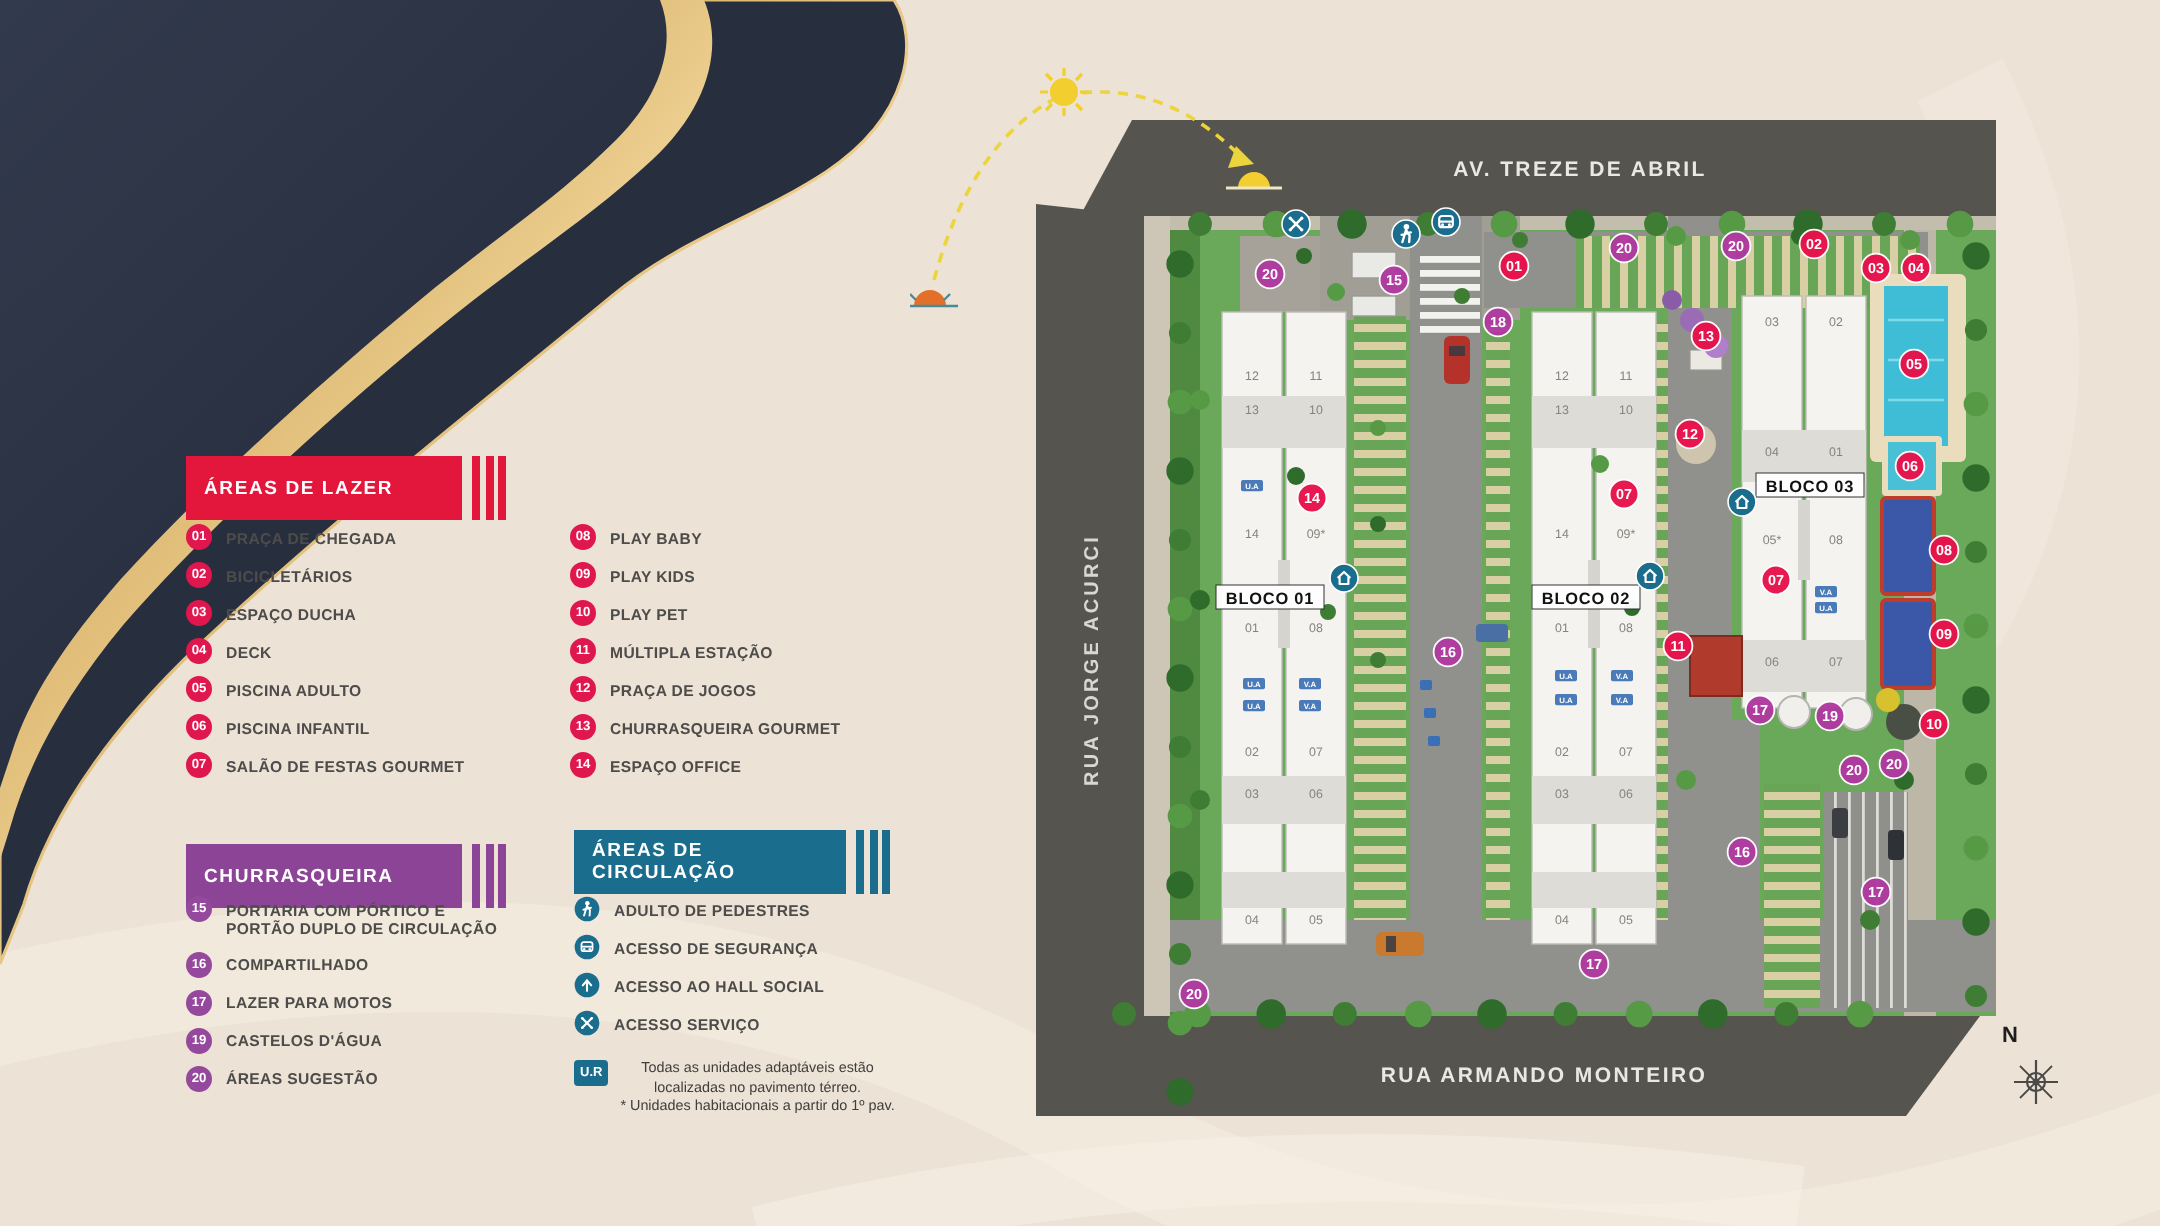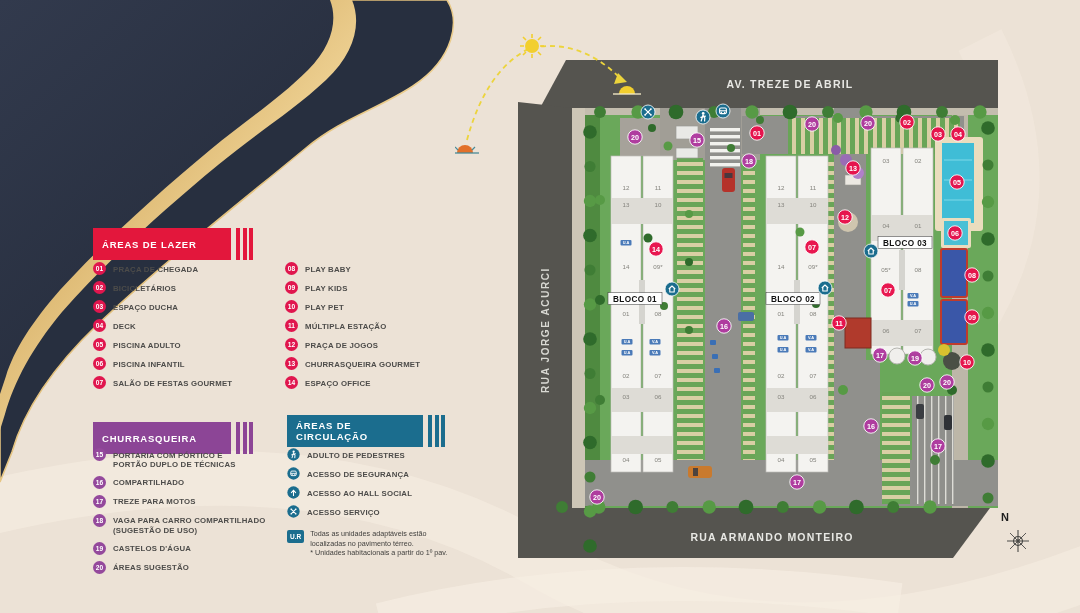--- a/index.html
+++ b/index.html
@@ -18,21 +18,21 @@
   .leg-stripes i{width:4px;margin-left:2.5px;display:block;}
   .leg-col{display:flex;flex-direction:column;}
   .leg-item{display:flex;align-items:flex-start;margin-bottom:6px;}
   .leg-item .num{width:13px;height:13px;border-radius:50%;color:#fff;
       font-size:6.6px;font-weight:700;display:flex;align-items:center;
       justify-content:center;flex:0 0 13px;}
   .leg-item .txt{font-size:7.8px;font-weight:700;color:#4d4c4a;
       letter-spacing:.2px;margin-left:7px;padding-top:2.5px;line-height:1.25;
       white-space:pre-line;}
   .circ-ic{width:13px;height:13px;flex:0 0 13px;}
-  #note{display:flex;align-items:flex-start;}
+  #note{display:flex;align-items:flex-start;text-align:center;}
   #note .ur{background:#1b6d8e;color:#fff;font-size:6.5px;font-weight:700;
       padding:3px 3px;border-radius:2px;margin-right:6px;margin-top:1px;}
   #note .nt{font-size:7.2px;color:#3f3e3c;line-height:1.35;font-weight:400;}
   text{font-family:"Liberation Sans",sans-serif;}
 </style>
 </head>
 <body>
 
 <div id="stage">
 
@@ -166,34 +166,29 @@
           <i style="background:#8c4596"></i>
           <i style="background:#8c4596"></i>
           <i style="background:#8c4596"></i>
         </div>
       </div>
     </div>
   <div class="abs leg-col" style="left:93px;top:448px;width:190px" id="inf">
       <div class="leg-item">
         <span class="num" style="background:#94499c">15</span>
         <span class="txt">PORTARIA COM PÓRTICO E
-PORTÃO DUPLO DE TÉCNICAS</span>
+PORTÃO DUPLO DE CIRCULAÇÃO</span>
       </div>
       <div class="leg-item">
         <span class="num" style="background:#94499c">16</span>
         <span class="txt">COMPARTILHADO</span>
       </div>
       <div class="leg-item">
         <span class="num" style="background:#94499c">17</span>
-        <span class="txt">TREZE PARA MOTOS</span>
-      </div>
-      <div class="leg-item">
-        <span class="num" style="background:#94499c">18</span>
-        <span class="txt">VAGA PARA CARRO COMPARTILHADO
-(SUGESTÃO DE USO)</span>
+        <span class="txt">LAZER PARA MOTOS</span>
       </div>
       <div class="leg-item">
         <span class="num" style="background:#94499c">19</span>
         <span class="txt">CASTELOS D'ÁGUA</span>
       </div>
       <div class="leg-item">
         <span class="num" style="background:#94499c">20</span>
         <span class="txt">ÁREAS SUGESTÃO</span>
       </div>
     </div>

